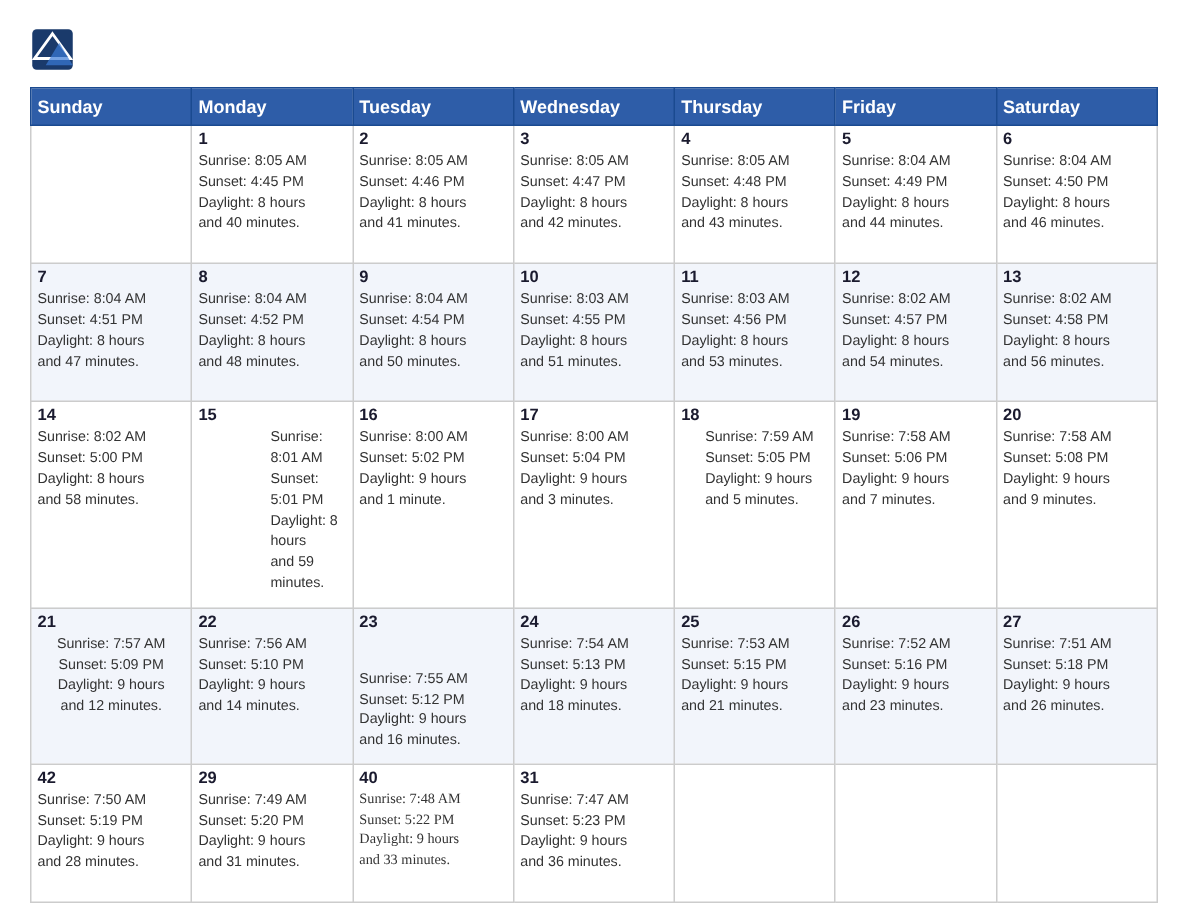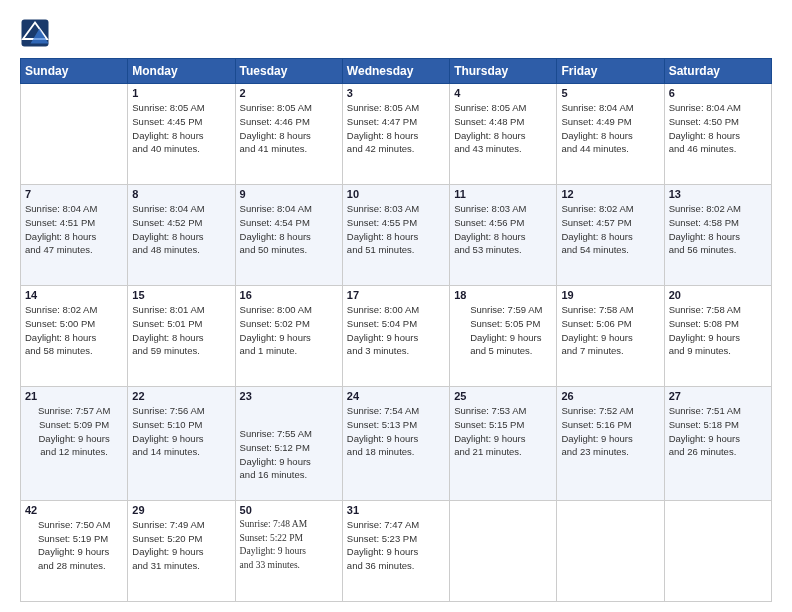--- a/index.html
+++ b/index.html
@@ -237,21 +237,21 @@
         <tr>
           <td>
             <span class="day-num">14</span>
             <div class="day-detail" style="white-space: pre-line;">Sunrise: 8:02 AM
 Sunset: 5:00 PM
 Daylight: 8 hours
 and 58 minutes.</div>
           </td>
           <td>
             <span class="day-num">15</span>
-            <div class="day-detail" style="white-space: pre-line;">Sunrise: 8:01 AM
+            <div class="day-detail" style="white-space: pre-line; margin-left: 48px;">Sunrise: 8:01 AM
 Sunset: 5:01 PM
 Daylight: 8 hours
 and 59 minutes.</div>
           </td>
           <td>
             <span class="day-num">16</span>
             <div class="day-detail" style="white-space: pre-line;">Sunrise: 8:00 AM
 Sunset: 5:02 PM
 Daylight: 9 hours
 and 1 minute.</div>
@@ -332,34 +332,34 @@
             <span class="day-num">27</span>
             <div class="day-detail" style="white-space: pre-line;">Sunrise: 7:51 AM
 Sunset: 5:18 PM
 Daylight: 9 hours
 and 26 minutes.</div>
           </td>
         </tr>
         <tr>
           <td>
             <span class="day-num">42</span>
-            <div class="day-detail" style="white-space: pre-line; margin-left: 13px;">Sunrise: 7:50 AM
+            <div class="day-detail" style="white-space: pre-line;">Sunrise: 7:50 AM
 Sunset: 5:19 PM
 Daylight: 9 hours
 and 28 minutes.</div>
           </td>
           <td>
             <span class="day-num">29</span>
             <div class="day-detail" style="white-space: pre-line;">Sunrise: 7:49 AM
 Sunset: 5:20 PM
 Daylight: 9 hours
 and 31 minutes.</div>
           </td>
           <td>
-            <span class="day-num">50</span>
+            <span class="day-num">40</span>
             <div class="day-detail" style="white-space: pre-line; font-family: Liberation Serif, serif;">Sunrise: 7:48 AM
 Sunset: 5:22 PM
 Daylight: 9 hours
 and 33 minutes.</div>
           </td>
           <td>
             <span class="day-num">31</span>
             <div class="day-detail" style="white-space: pre-line;">Sunrise: 7:47 AM
 Sunset: 5:23 PM
 Daylight: 9 hours

